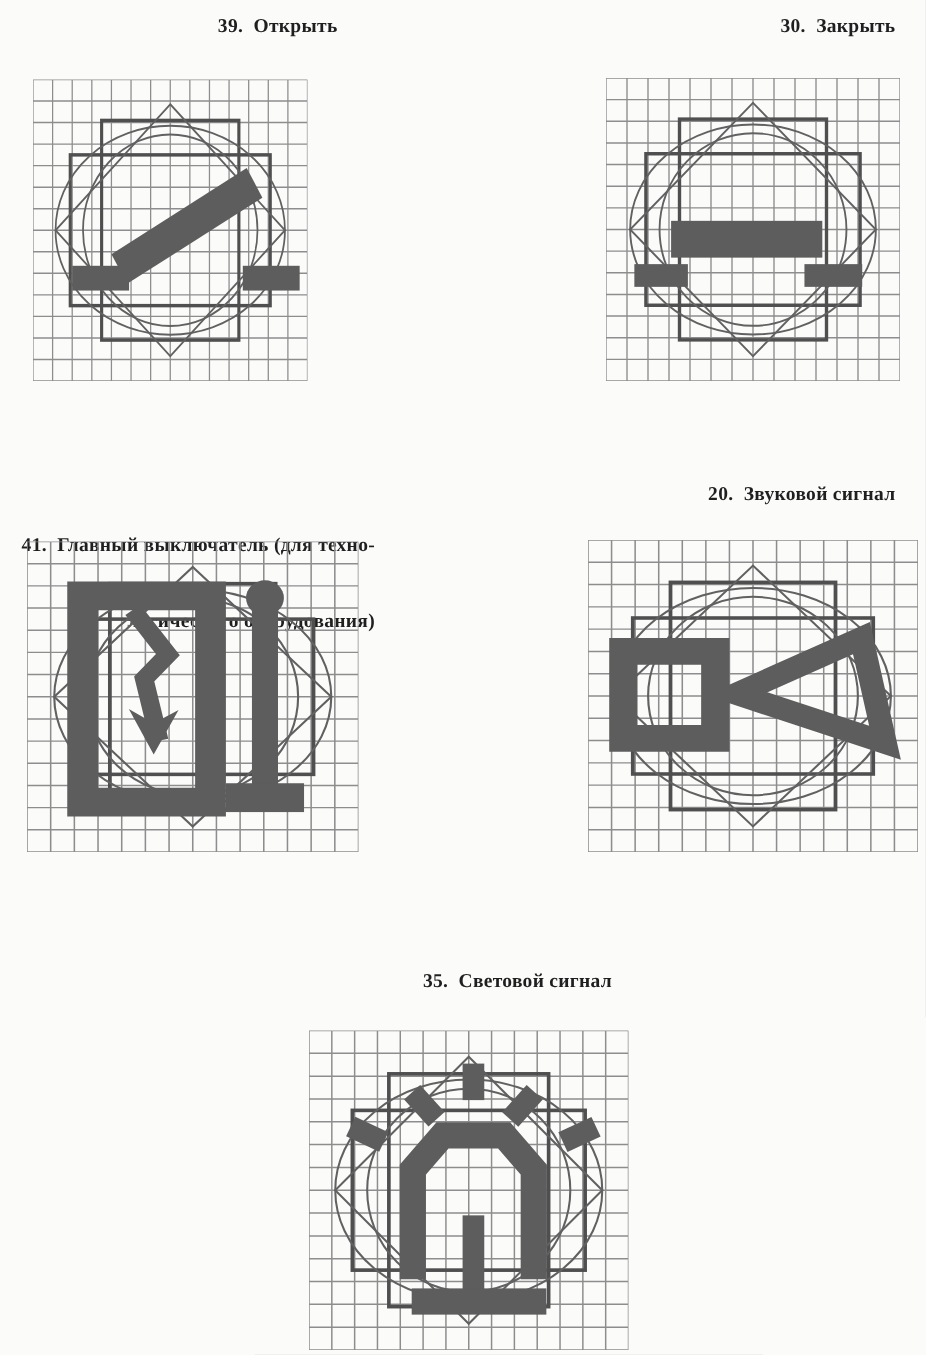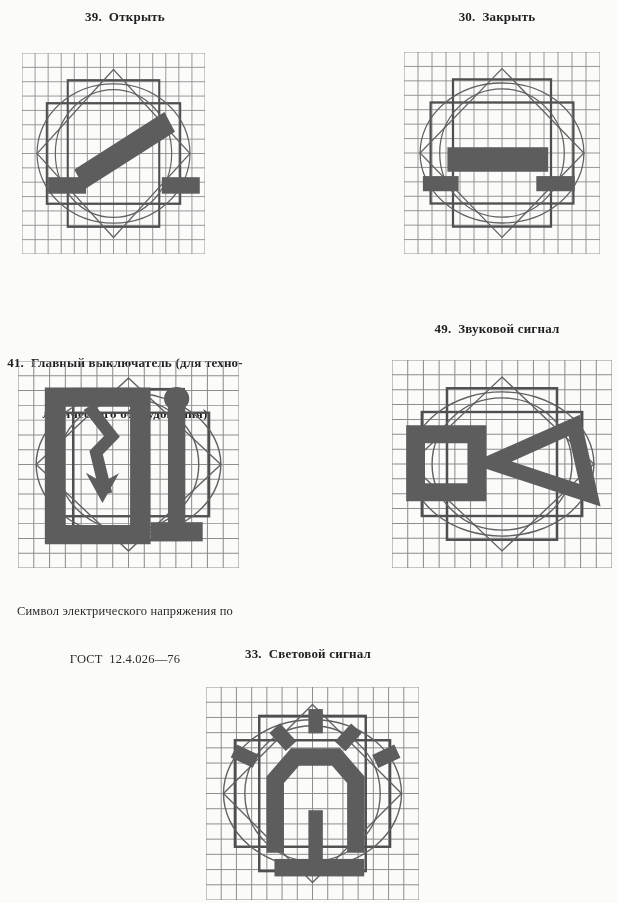--- a/index.html
+++ b/index.html
@@ -3,21 +3,21 @@
 <meta charset="utf-8">
 <style>
   html,body{margin:0;padding:0;background:#e8e8e6;}
   .page{
     position:relative;width:617px;height:903px;margin:0 auto;
     background:#fbfbfa;overflow:hidden;
     font-family:"Liberation Serif","DejaVu Serif",serif;color:#1f1f1f;
   }
   .fig-title{
     position:absolute;font-weight:bold;font-size:13px;line-height:17px;
-    text-align:center;white-space:pre;letter-spacing:.2px;
+    text-align:right;white-space:pre;letter-spacing:.2px;
   }
   .fig-caption{
     position:absolute;font-size:12.5px;line-height:16px;text-align:center;
     white-space:pre;color:#2b2b2b;letter-spacing:.2px;
   }
   svg.sym{position:absolute;}
   .g{fill:#5d5d5d;}
   .gstroke{fill:none;stroke:#5d5d5d;}
   .tpl-grid{fill:none;stroke:#8d8d8d;stroke-width:.065;}
   .tpl-bold{fill:none;stroke:#4f4f4f;stroke-width:.16;}
@@ -63,33 +63,29 @@
   </div>
   <svg class="sym" style="left:18px;top:361px" width="221" height="207" viewBox="0 0 14 14" preserveAspectRatio="none">
     <use href="#tpl"></use>
     <path class="g" fill-rule="evenodd" d="M1.7,1.8H8.4V12.4H1.7ZM3.0,3.1H7.1V11.1H3.0Z"></path>
     <rect class="g" x="9.5" y="2.6" width="1.1" height="8.6"></rect>
     <circle class="g" cx="10.05" cy="2.55" r="0.8"></circle>
     <rect class="g" x="8.4" y="10.9" width="3.3" height="1.3"></rect>
     <polyline class="gstroke" points="4.7,3.4 5.95,5.1 4.95,6.2 5.5,8.6" stroke-width="0.78" stroke-linecap="square" stroke-linejoin="miter"></polyline>
     <polygon class="g" points="5.35,9.6 4.3,7.55 5.35,8.2 6.4,7.6"></polygon>
   </svg>
-  <div class="fig-caption" style="left:0px;top:571px;width:250px">
-    <div>Символ электрического напряжения по</div>
-    <div>ГОСТ  12.4.026—76</div>
-  </div>
 
-  <div class="fig-title" style="left:397px;top:320px;width:200px">49.  Звуковой сигнал</div>
+  <div class="fig-title" style="left:397px;top:320px;width:200px">20.  Звуковой сигнал</div>
   <svg class="sym" style="left:392px;top:360px" width="220" height="208" viewBox="0 0 14 14" preserveAspectRatio="none">
     <use href="#tpl"></use>
     <path class="g" fill-rule="evenodd" d="M0.9,4.4H6.0V9.5H0.9ZM2.1,5.6H4.8V8.3H2.1Z"></path>
     <path class="gstroke" d="M6.3,6.9L11.6,4.4L12.6,9.1Z" stroke-width="1.0" stroke-linejoin="miter" stroke-miterlimit="8"></path>
   </svg>
 
-  <div class="fig-title" style="left:208px;top:645px;width:200px">33.  Световой сигнал</div>
+  <div class="fig-title" style="left:208px;top:645px;width:200px">35.  Световой сигнал</div>
   <svg class="sym" style="left:206px;top:687px" width="213" height="213" viewBox="0 0 14 14" preserveAspectRatio="none">
     <use href="#tpl"></use>
     <path class="gstroke" d="M4.55,10.9V6.1L5.85,4.6H8.55L9.85,6.1V10.9" stroke-width="1.15" stroke-linejoin="miter"></path>
     <rect class="g" x="6.73" y="8.1" width="0.95" height="3.5"></rect>
     <rect class="g" x="4.5" y="11.3" width="5.9" height="1.15"></rect>
     <rect class="g" x="6.73" y="1.45" width="0.95" height="1.6"></rect>
     <rect class="g" x="4.58" y="2.5" width="0.95" height="1.6" transform="rotate(-42 5.05 3.3)"></rect>
     <rect class="g" x="8.88" y="2.5" width="0.95" height="1.6" transform="rotate(42 9.35 3.3)"></rect>
     <rect class="g" x="2.08" y="3.75" width="0.95" height="1.6" transform="rotate(-65 2.55 4.55)"></rect>
     <rect class="g" x="11.38" y="3.75" width="0.95" height="1.6" transform="rotate(65 11.85 4.55)"></rect>

